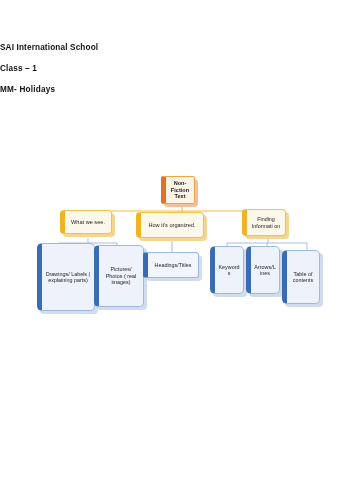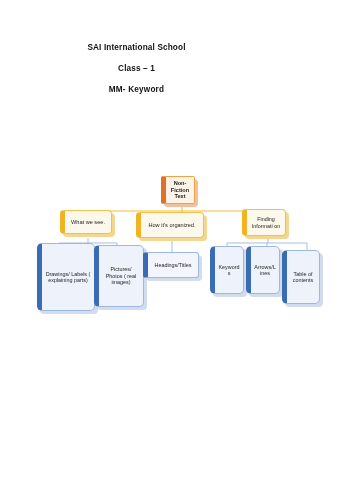--- a/index.html
+++ b/index.html
@@ -15,21 +15,21 @@
     font-family: "Liberation Sans", sans-serif;
     color: #1a1a1a;
   }
 
   
   #header {
     position: absolute;
     left: 0;
     top: 44px;
     width: 273px;
-    text-align: center;
+    text-align: left;
   }
   #header .hline {
     font-size: 8.2px;
     font-weight: bold;
     letter-spacing: 0.15px;
     line-height: 1;
     margin-bottom: 13px;
     color: #111111;
   }
   #header .hline:last-child { margin-bottom: 0; }
@@ -121,21 +121,21 @@
   }
   .plate.gold { background: #f3cf7d; }
   .plate.orange { background: #efb488; }
 </style>
 </head>
 <body>
 
 <div id="header">
   <div class="hline">SAI International School</div>
   <div class="hline">Class – 1</div>
-  <div class="hline spaced">MM-   Keyword</div>
+  <div class="hline spaced">MM-   Holidays</div>
 </div>
 
 <div id="diagram">
 
   <svg id="connectors" viewBox="0 0 339 480">
 
     <g stroke="#f0b323" stroke-width="0.9" fill="none">
       <path d="M182,206 L182,211"></path>
       <path d="M88,211 L268,211"></path>
       <path d="M88,211 L88,216"></path>

